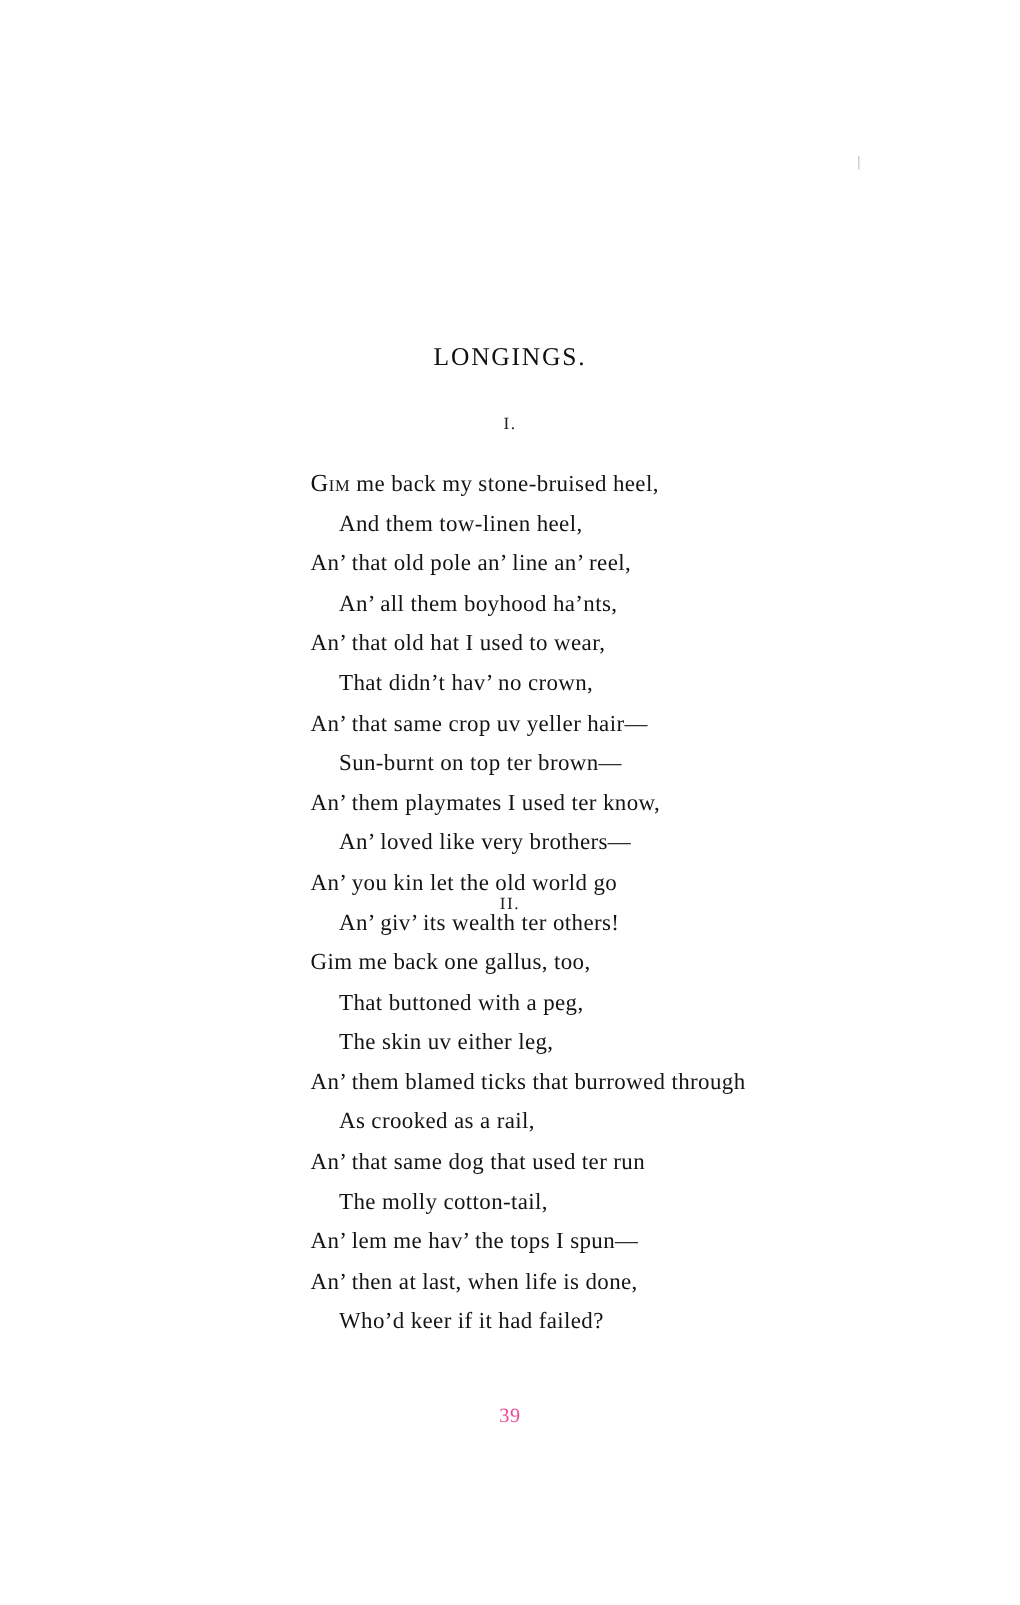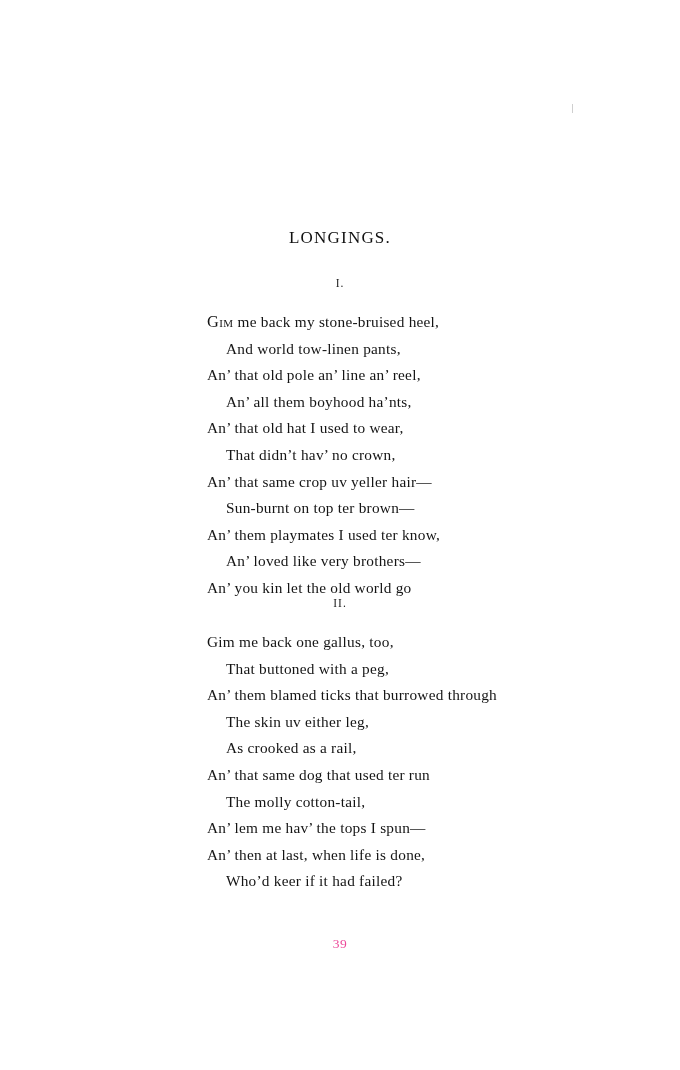--- a/index.html
+++ b/index.html
@@ -93,40 +93,41 @@
 <div class="page">
 
   <div class="tick"></div>
 
   <div class="poem-title">LONGINGS.</div>
 
   <div class="section section-1">
     <div class="section-number">I.</div>
     <div class="stanza">
       <div class="line"><span class="smallcap">Gim</span><span> me back my stone-bruised heel,</span></div>
-      <div class="line indent">And world tow-linen pants,</div>
+      <div class="line indent">And them tow-linen heel,</div>
       <div class="line">An’ that old pole an’ line an’ reel,</div>
       <div class="line indent">An’ all them boyhood ha’nts,</div>
       <div class="line">An’ that old hat I used to wear,</div>
       <div class="line indent">That didn’t hav’ no crown,</div>
       <div class="line">An’ that same crop uv yeller hair—</div>
       <div class="line indent">Sun-burnt on top ter brown—</div>
       <div class="line">An’ them playmates I used ter know,</div>
       <div class="line indent">An’ loved like very brothers—</div>
       <div class="line">An’ you kin let the old world go</div>
+      <div class="line indent">An’ giv’ its wealth ter others!</div>
     </div>
   </div>
 
   <div class="section section-2">
     <div class="section-number">II.</div>
     <div class="stanza">
       <div class="line">Gim me back one gallus, too,</div>
       <div class="line indent">That buttoned with a peg,</div>
+      <div class="line indent">The skin uv either leg,</div>
       <div class="line">An’ them blamed ticks that burrowed through</div>
-      <div class="line indent">The skin uv either leg,</div>
       <div class="line indent">As crooked as a rail,</div>
       <div class="line">An’ that same dog that used ter run</div>
       <div class="line indent">The molly cotton-tail,</div>
       <div class="line">An’ lem me hav’ the tops I spun—</div>
       <div class="line">An’ then at last, when life is done,</div>
       <div class="line indent">Who’d keer if it had failed?</div>
     </div>
   </div>
 
   <div class="page-number">39</div>

